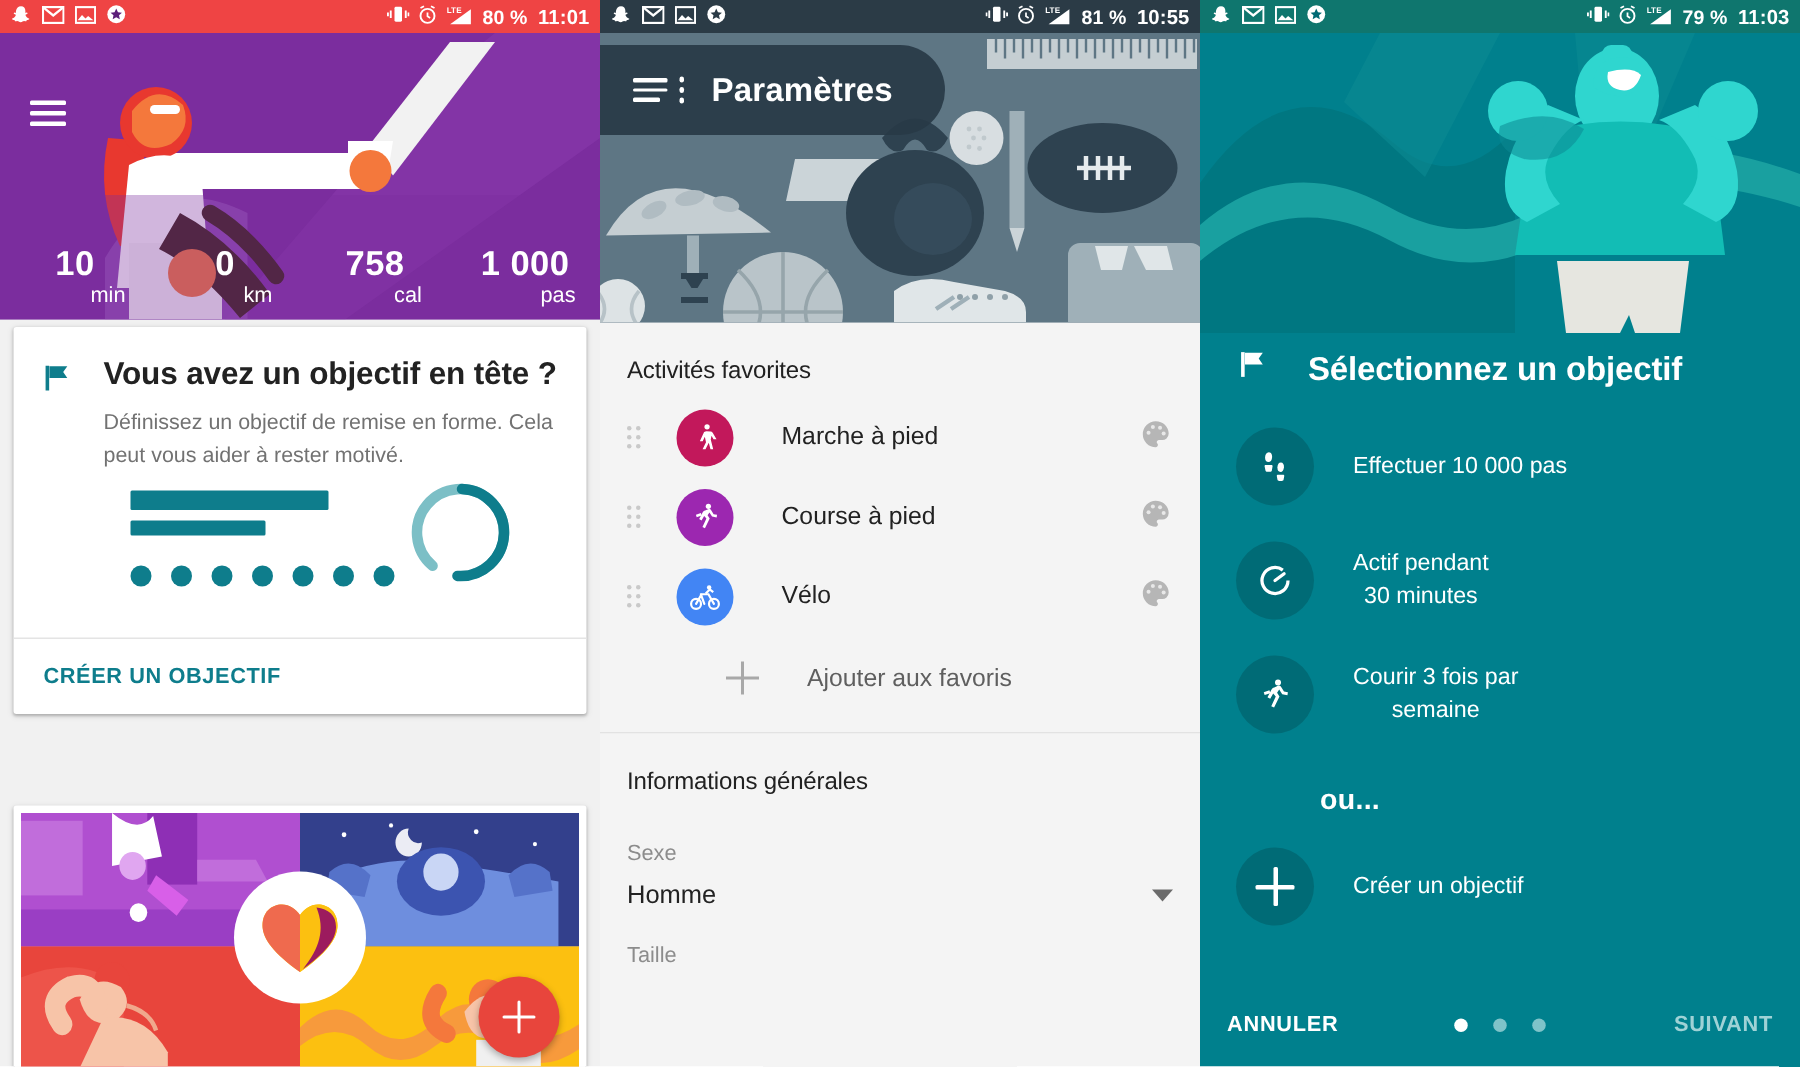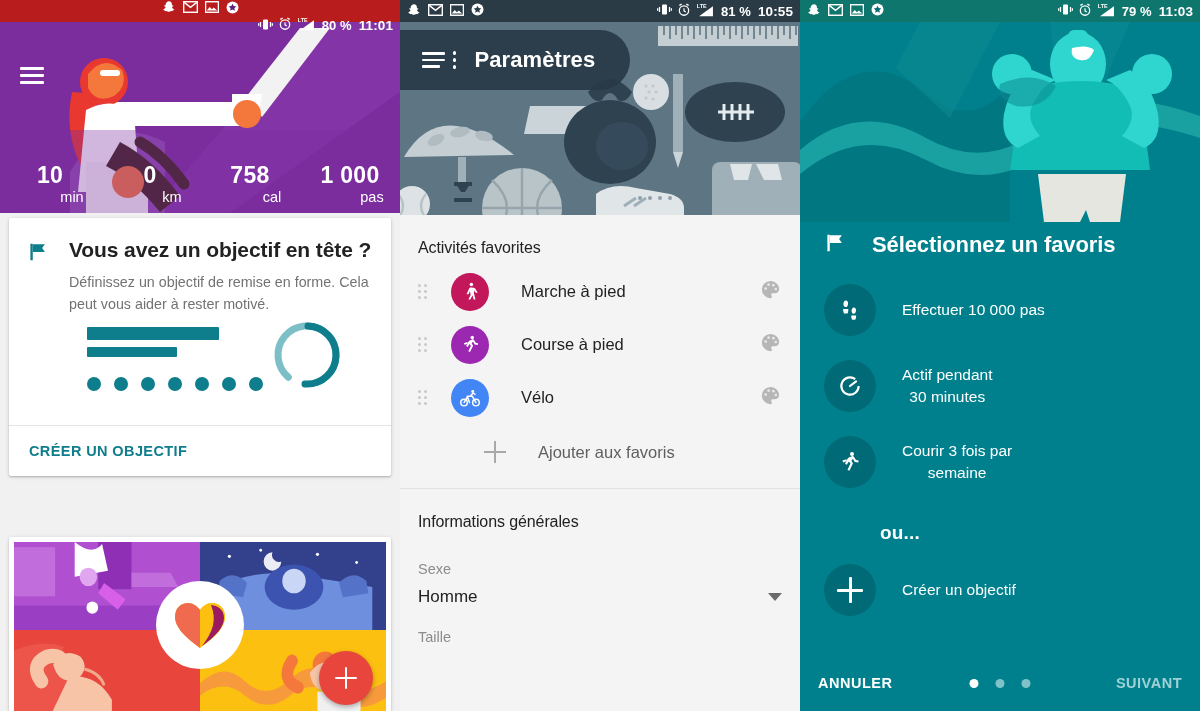--- a/index.html
+++ b/index.html
@@ -20,21 +20,21 @@
     letter-spacing: .1px;
   }
   .sb-left { display: flex; align-items: center; gap: 7px; }
   .sb-right { margin-left: auto; display: flex; align-items: center; gap: 5px; }
   .sb-icon { display: inline-block; }
   .sb-txt { font-size: 13px; font-weight: bold; }
   .sb-time { font-size: 13.5px; font-weight: bold; margin-left: 2px;}
 
   
   .s1 { background: #f1f1f1; }
-  .s1 .statusbar { background: #b91c1c; flex-direction: column; }
+  .s1 .statusbar { background: #ef4444; }
   .hero1 {
     position: relative; height: 191px; background: #7b2d9e;
     overflow: hidden;
   }
   .hero1-stats {
     position: absolute; left: 0; right: 0; bottom: 6px;
     display: flex; z-index: 12; color: #fff;
   }
   .stat { flex: 1; text-align: center; }
   .stat .v { font-size: 23px; font-weight: bold; line-height: 26px; letter-spacing:.3px; }
@@ -705,21 +705,21 @@
       </svg>
     </div>
 
     <div class="g-header">
       <span>
         <svg width="22" height="22" viewBox="0 0 24 24">
             <path d="M5 3v18" stroke="#fff" stroke-width="2.6"></path>
             <path d="M6.5 3.5h13l-3 4.2 3 4.3h-13z" fill="#fff"></path>
           </svg>
       </span>
-      <span class="g-title">Sélectionnez un favoris</span>
+      <span class="g-title">Sélectionnez un objectif</span>
     </div>
 
     <div class="goal-row" style="margin-top:26px;">
       <span class="goal-circle">
         <svg width="26" height="26" viewBox="0 0 24 24" fill="#fff">
             <path d="M8.2 3.2c1.4 0 2.2 1.4 2 3.2-.2 1.7-.9 2.9-2.2 2.9-1.4 0-2.2-1.2-2.1-3 .1-1.8.9-3.1 2.3-3.1z"></path>
             <path d="M6.2 11h3.6c.5 0 .8.4.7.9l-.4 2.4c-.1.6-.6 1-1.2 1H7.3c-.6 0-1.1-.4-1.2-1l-.5-2.4c-.1-.5.2-.9.6-.9z"></path>
             <path d="M15.6 9.6c1.3 0 2.1 1.3 1.9 3-.2 1.6-.9 2.8-2.1 2.8-1.3 0-2-1.2-1.9-2.9.1-1.7.8-2.9 2.1-2.9z"></path>
             <path d="M13.8 17h3.3c.4 0 .7.4.6.8l-.4 2.2c-.1.6-.5.9-1.1.9h-1.6c-.5 0-1-.3-1.1-.9l-.4-2.2c-.1-.4.2-.8.7-.8z"></path>
           </svg>

